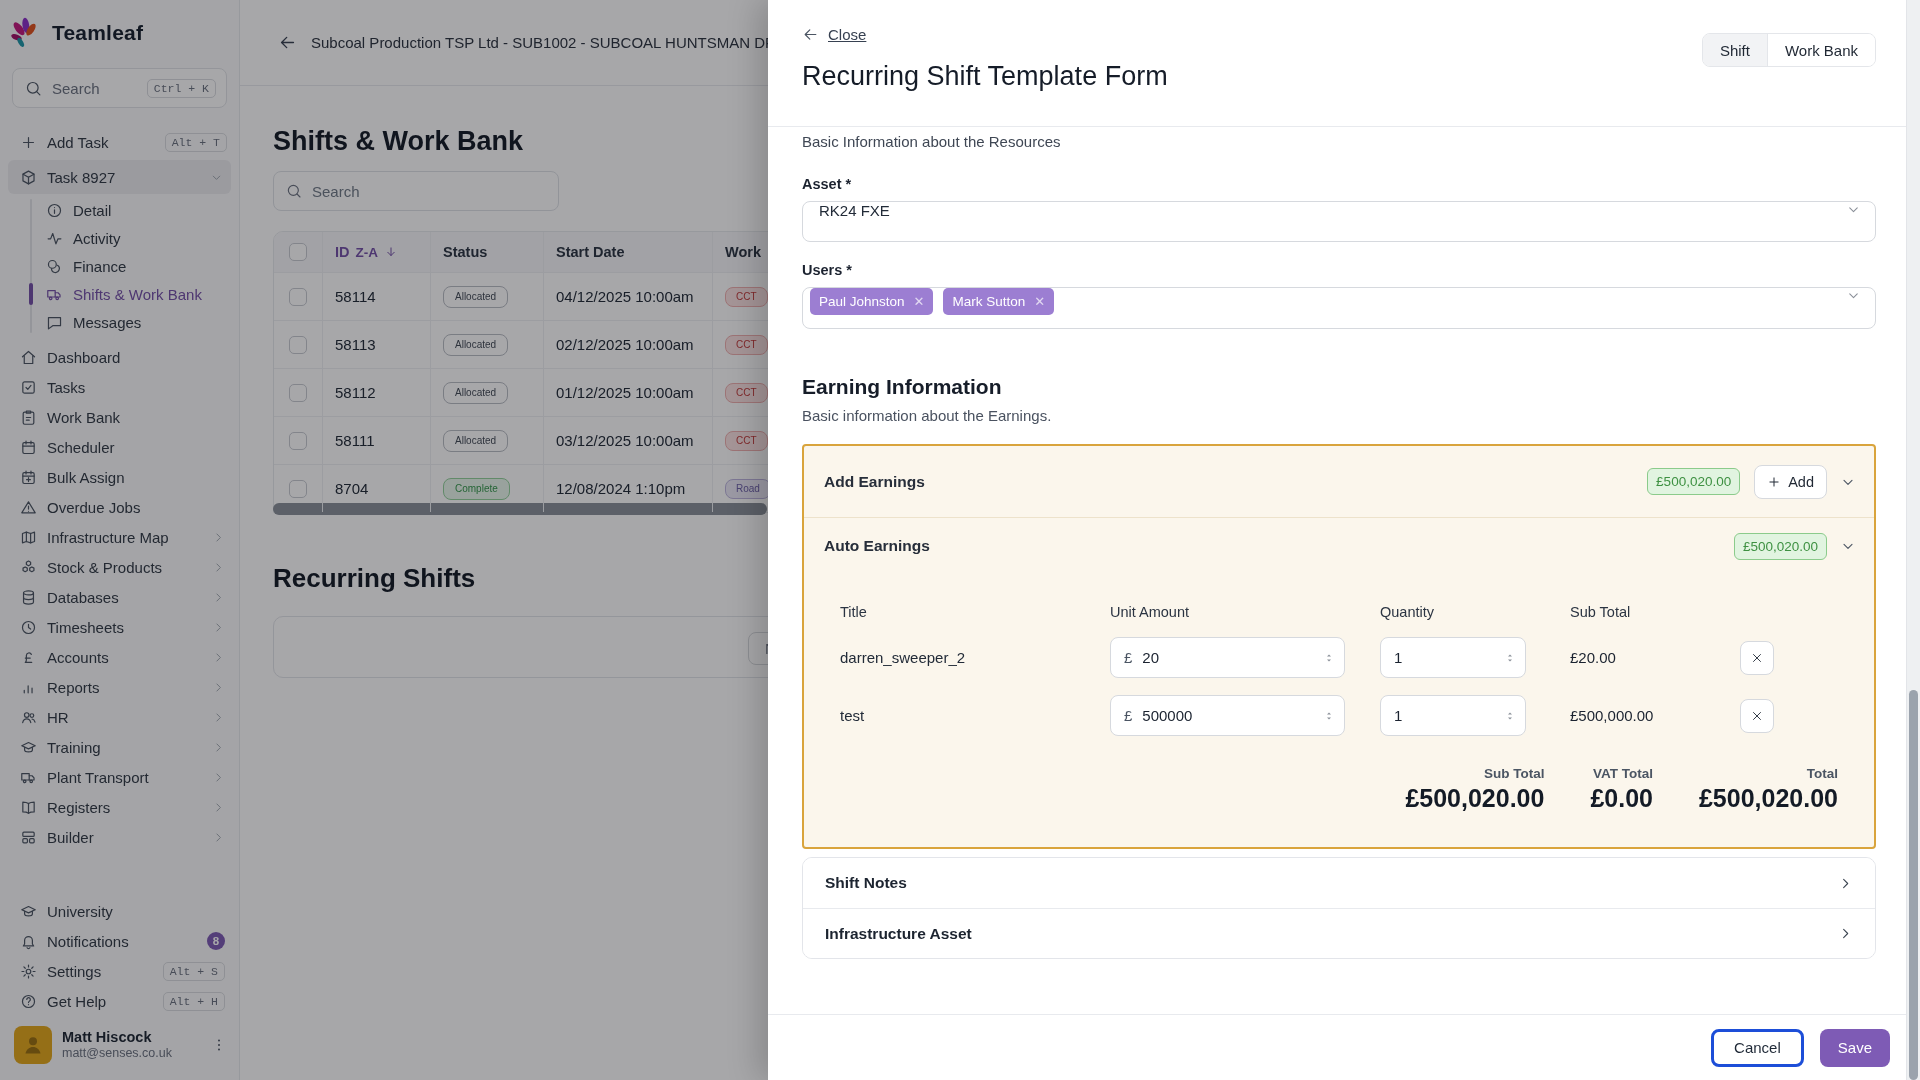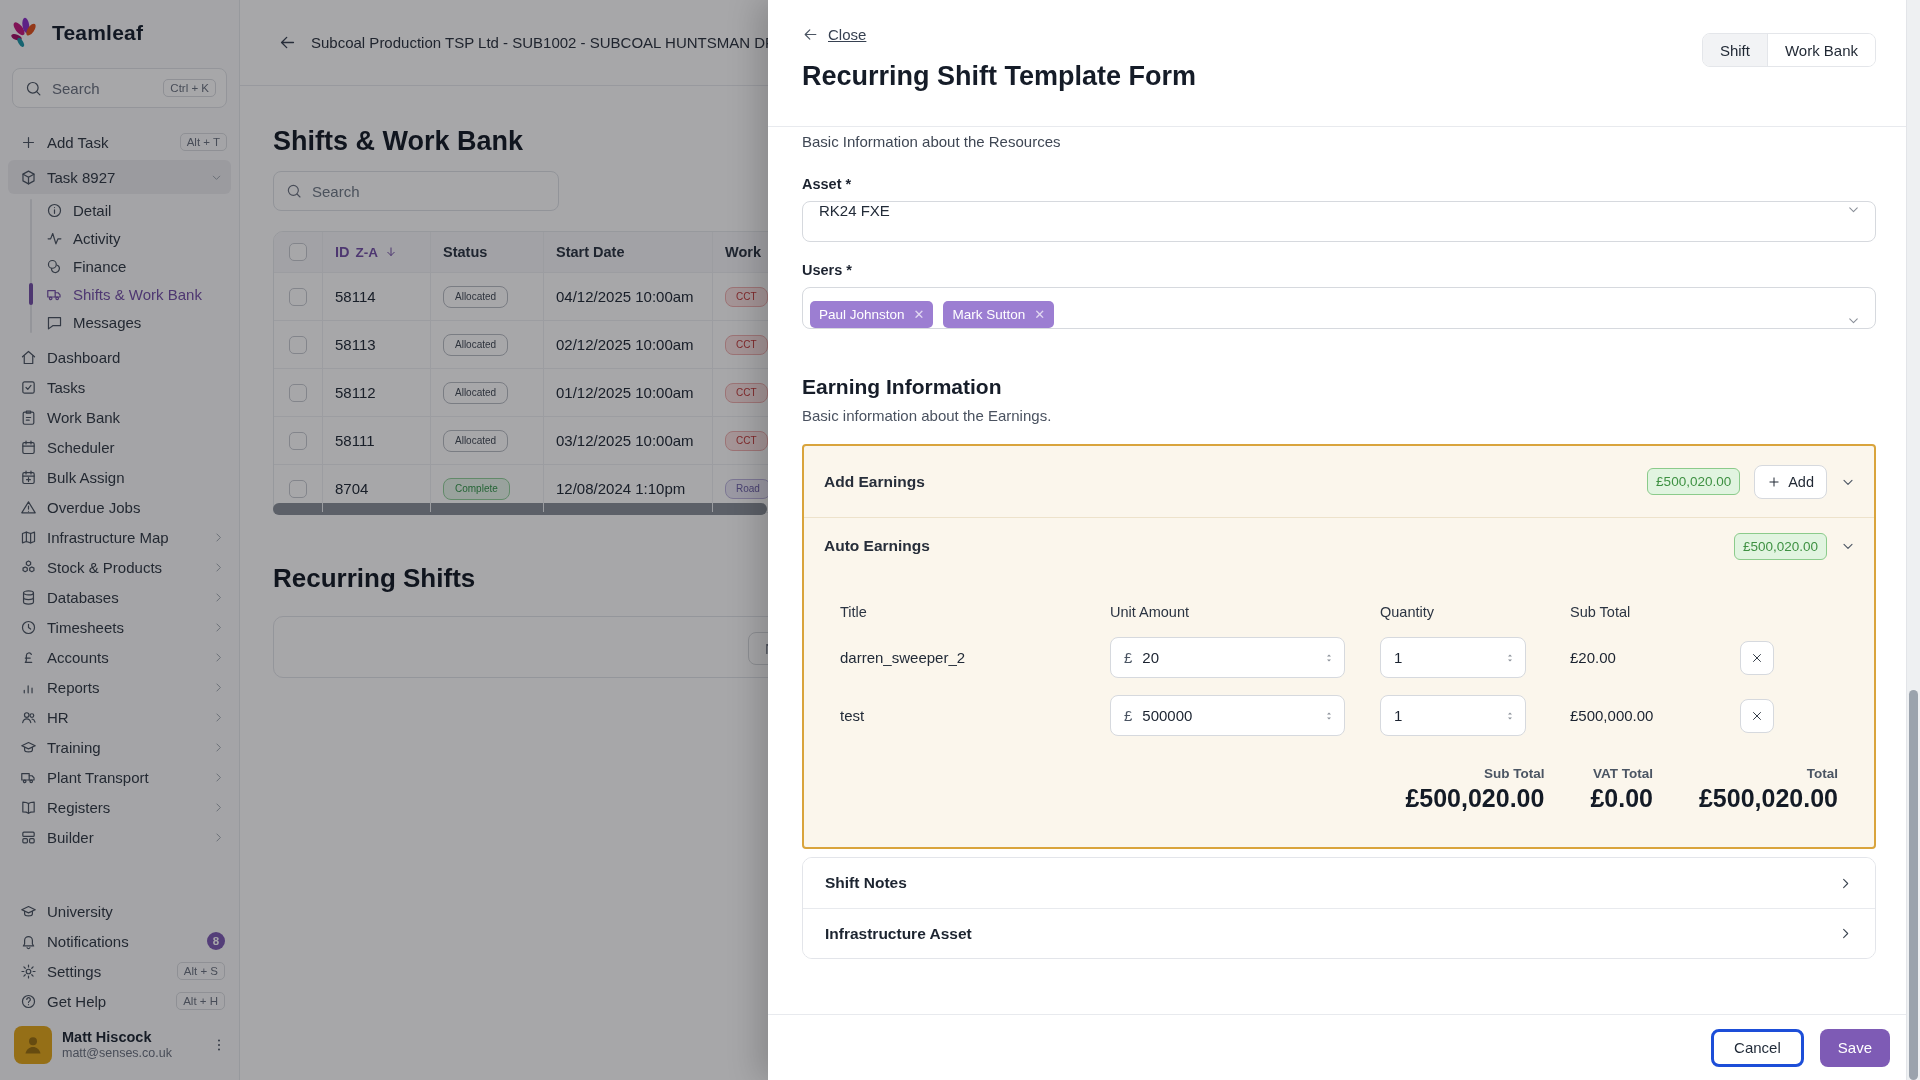--- a/index.html
+++ b/index.html
@@ -1,21 +1,21 @@
 <!DOCTYPE html>
 <html><head>
 <meta charset="utf-8">
 <style>
   * { margin:0; padding:0; box-sizing:border-box; }
   html,body { width:1920px; height:1080px; overflow:hidden; }
   body { font-family:"Liberation Sans","DejaVu Sans",sans-serif; font-size:15px; color:#222b38; background:#fff; position:relative; }
 
   .ic { display:inline-flex; width:17px; height:17px; flex:none; color:#4b5563; }
   .ic svg { width:100%; height:100%; stroke:currentColor; fill:none; stroke-width:1.7; stroke-linecap:round; stroke-linejoin:round; }
-  kbd { font-family:Liberation Sans, sans-serif; font-size:11.5px; color:#6b7280; border:1px solid #d9dbe0; border-radius:5px; padding:2px 6px; white-space:nowrap; }
+  kbd { font-family:Liberation Mono, monospace; font-size:11.5px; color:#6b7280; border:1px solid #d9dbe0; border-radius:5px; padding:2px 6px; white-space:nowrap; }
 
   
   .sidebar { position:absolute; left:0; top:0; width:240px; height:1080px; background:#fbfbfc; border-right:1px solid #e7e9ed; display:flex; flex-direction:column; z-index:1; }
   .logo-row { display:flex; align-items:center; gap:10px; padding:16px 16px 10px 8px; }
   .logo-row svg.leaf { width:34px; height:34px; }
   .brand { font-size:21px; font-weight:700; color:#16202e; letter-spacing:.2px; }
   .side-search { margin:8px 12px 2px; height:40px; background:#fff; border:1px solid #e1e3e8; border-radius:8px; display:flex; align-items:center; gap:10px; padding:0 10px 0 12px; }
   .side-search .lbl { color:#6b7280; flex:1; }
   .srow { display:flex; align-items:center; gap:10px; height:32px; padding:0 12px 0 20px; color:#313a46; cursor:pointer; }
   .srow .lbl { flex:1; white-space:nowrap; overflow:hidden; }
@@ -75,32 +75,32 @@
   .rec-empty { position:absolute; left:474px; top:15px; border:1px solid #d7d9dd; border-radius:8px; background:#fff; color:#6b7280; padding:7px 16px; white-space:nowrap; }
 
   
   .overlay { position:absolute; left:0; top:0; width:768px; height:1080px; background:rgba(10,12,16,.36); z-index:5; }
 
   
   .drawer { position:absolute; left:768px; top:0; width:1152px; height:1080px; background:#fff; z-index:10; display:flex; flex-direction:column; box-shadow:-10px 0 30px rgba(0,0,0,.18); }
   .drawer-top { position:relative; padding:26px 44px 0 34px; border-bottom:1px solid #e8eaee; height:127px; }
   .close-row { display:flex; align-items:center; gap:9px; color:#374151; cursor:pointer; width:max-content;text-decoration:underline; }
   .close-row .ic { width:17px; height:17px; }
-  .drawer-title { margin-top:18px; font-size:27px; font-weight:700; color:#151c28; }
+  .drawer-title { margin-top:18px; font-size:27px; font-weight:400; color:#151c28; }
   .seg { position:absolute; top:33px; right:44px; display:flex; border:1px solid #e4e6ea; border-radius:8px; overflow:hidden; height:34px; }
   .seg button { font:inherit; border:none; cursor:pointer; padding:0 17px; color:#1f2733; background:#fff; }
   .seg button.sel { background:#f2f3f5; }
   .seg button + button { border-left:1px solid #e4e6ea; }
   .drawer-body { flex:1; padding:6px 44px 0 34px; overflow:hidden; }
   .sec-note { color:#3f4754; }
   .f-label { margin-top:26px; font-weight:700; color:#1c2330; font-size:14.5px; }
   .select { margin-top:9px; height:41px; border:1px solid #d6d9de; border-radius:8px; background:#fff; display:flex; padding:0 16px; position:relative; cursor:pointer; }
   .select .caret { position:absolute; right:14px; width:15px; height:15px; color:#8a8f98; }
   .users-label { margin-top:20px; }
-  .chips-box { margin-top:9px; height:42px; padding:0 16px 0 7px; display:flex; align-items:flex-end; gap:10px; }
+  .chips-box { margin-top:9px; height:42px; padding:0 16px 0 7px; display:flex; align-items:flex-start; gap:10px; }
   .chip { background:#9C7ED2; color:#fff; font-size:13.5px; height:27px; border-radius:5px; display:inline-flex; align-items:center; padding:0 9px; gap:9px; }
   .chip .x { opacity:.7; font-size:13px; cursor:pointer; }
   .earn-title { margin-top:46px; font-size:21px; font-weight:700; color:#161d29; }
   .earn-sub { margin-top:8px; color:#4a5260; }
   .amber { margin-top:20px; border:2px solid #D9A43C; border-radius:4px; background:#FBF6EC; padding-bottom:34px; }
   .acc-row { display:flex; align-items:center; padding:0 18px 0 20px; }
   .acc-row.add { height:72px; border-bottom:1px solid #ede2cb; }
   .acc-row.auto { height:56px; }
   .acc-label { flex:1; font-weight:700; color:#272e3a; font-size:15.5px; }
   .money-badge { background:#E1F4E0; border:1px solid #8BCB8B; color:#3E9142; border-radius:6px; padding:5px 8px; font-size:13.5px; white-space:nowrap; }

